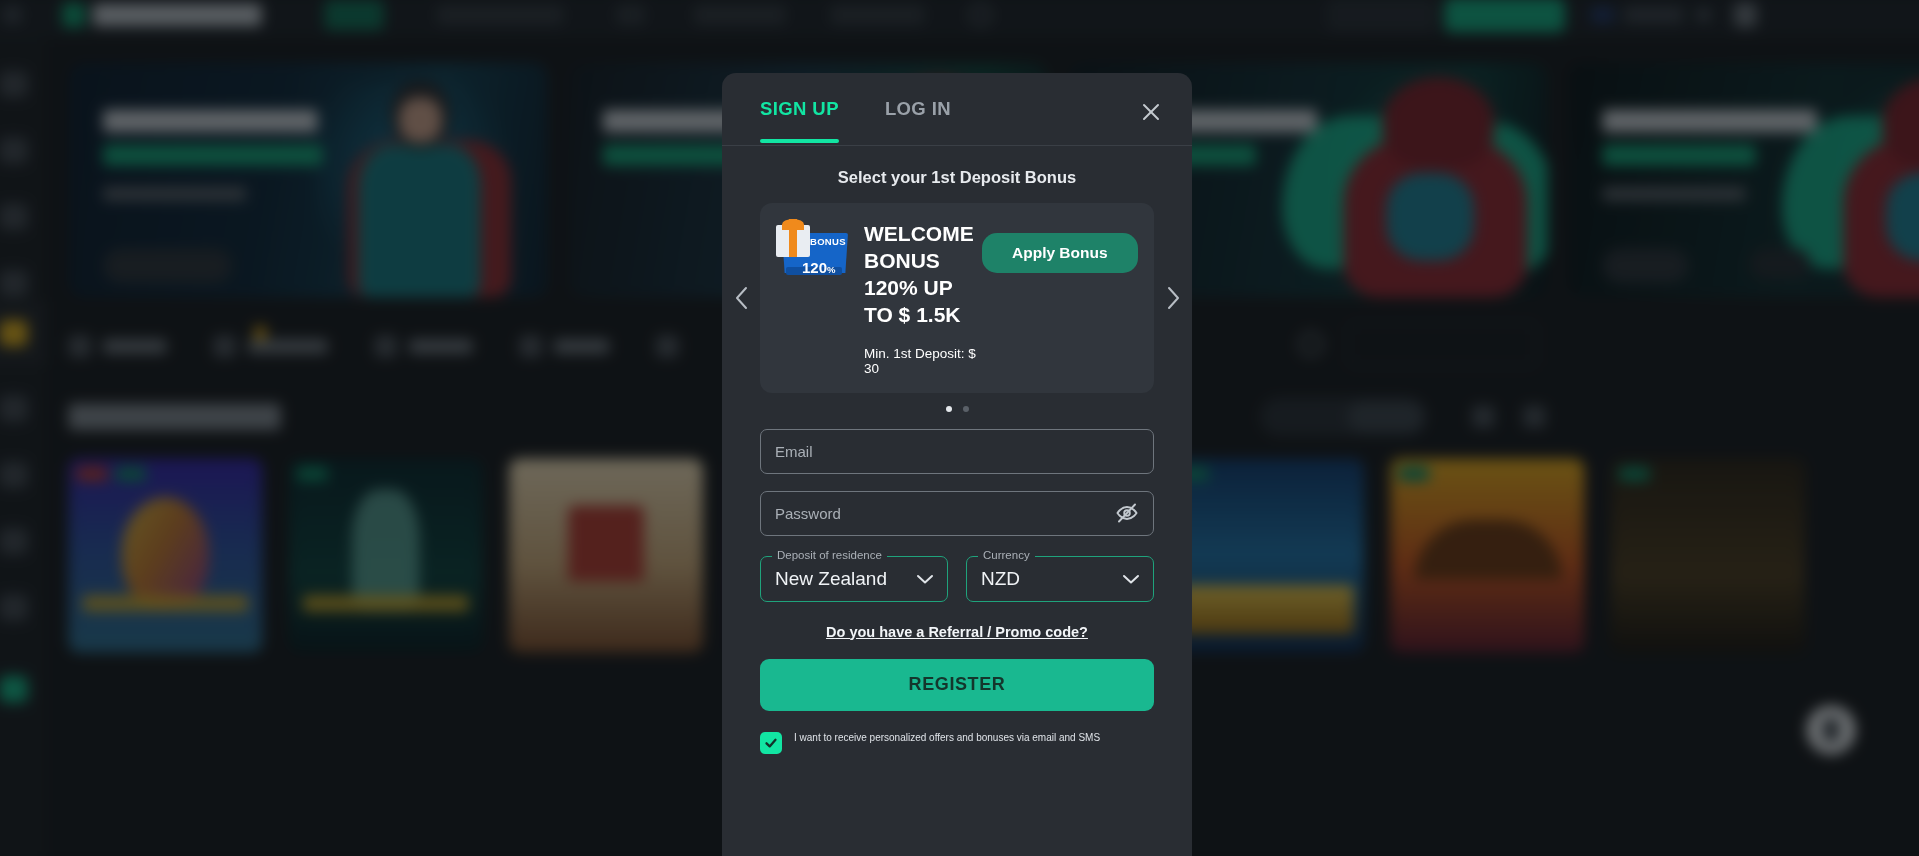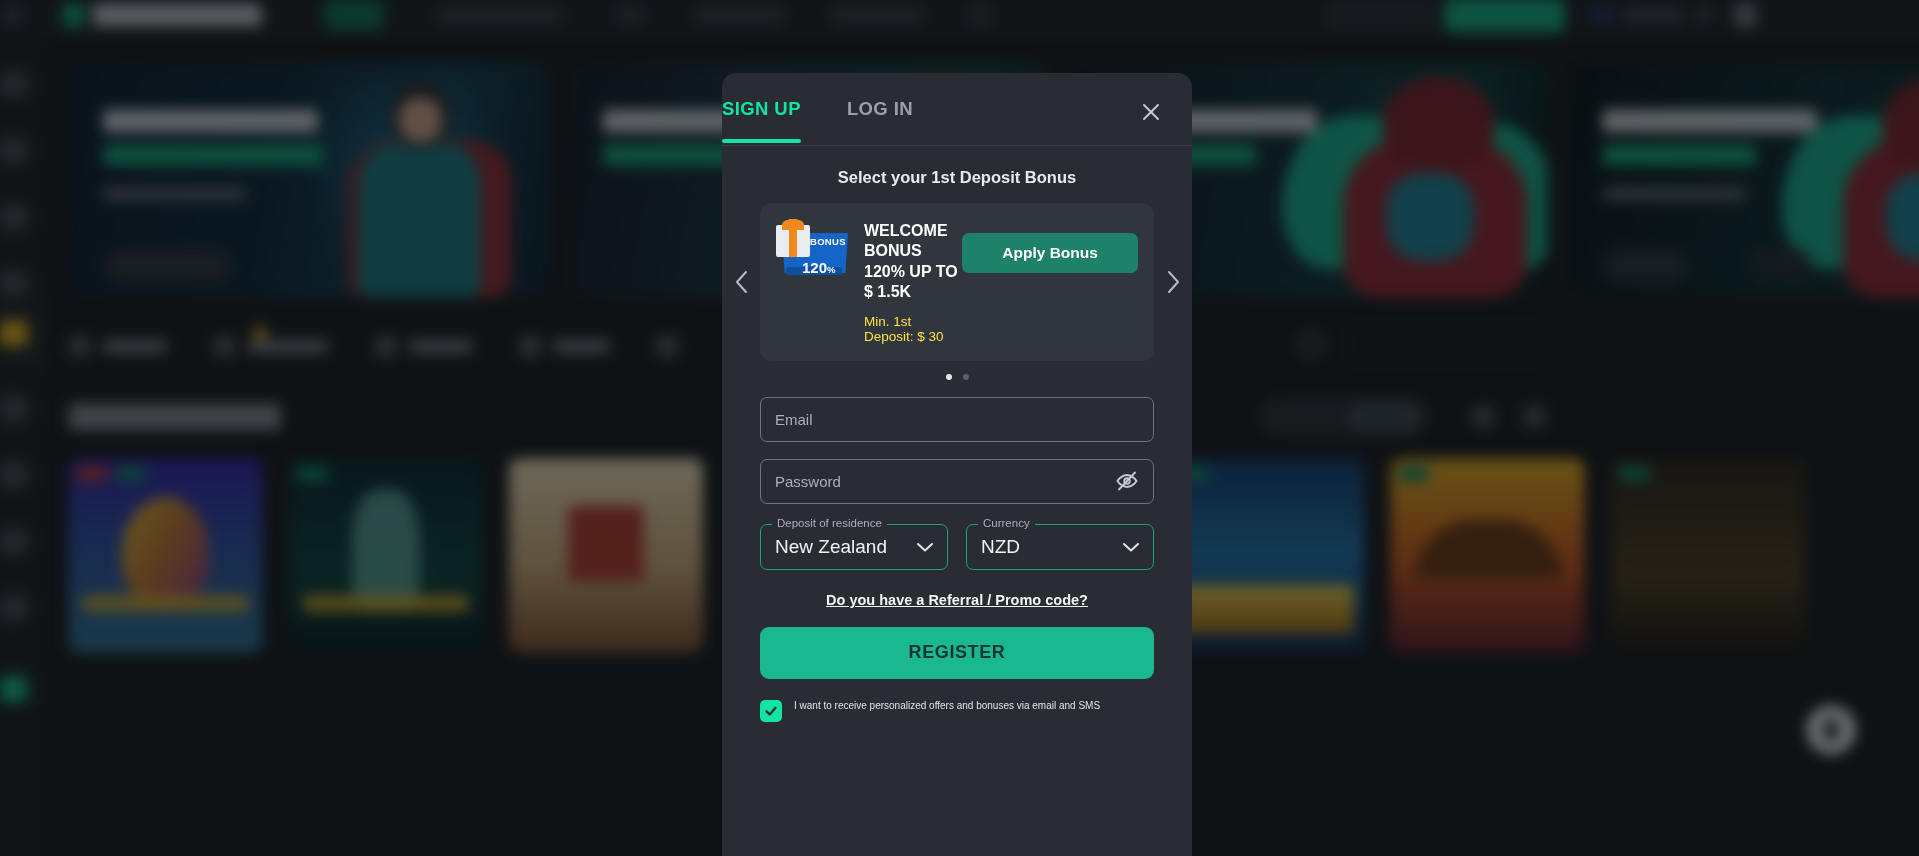--- a/index.html
+++ b/index.html
@@ -154,21 +154,21 @@
     position: absolute;
     left: 722px; top: 73px;
     width: 470px; height: 783px;
     background: #292d33;
     border-radius: 14px 14px 0 0;
     overflow: hidden;
   }
   .tabs {
     position: relative; height: 73px;
     border-bottom: 1px solid #3a3f46;
-    display: flex; align-items: flex-start; padding-top: 25px;
+    display: flex; align-items: flex-start; padding-left: 38px; padding-top: 25px;
   }
   .tab {
     font-size: 18.5px; font-weight: bold; letter-spacing: .4px;
     padding-bottom: 23px; margin-right: 46px; cursor: pointer;
     color: #9aa1a9; position: relative;
   }
   .tab.active { color: #12e5a3; }
   .tab.active::after {
     content: ""; position: absolute; left: 0; right: 0; bottom: 0;
     height: 4px; background: #12e5a3; border-radius: 2px;
@@ -231,29 +231,29 @@
     font-size: 9.5px; font-weight: bold; color: #fff; letter-spacing: .3px;
   }
   .bb-pct {
     position: absolute; left: 26px; top: 40px;
     font-size: 15px; font-weight: bold; color: #fff;
   }
   .bb-pct small { font-size: 9.5px; }
 
   .bonus-text { flex: 1; padding-top: 2px; }
   .bonus-title {
-    color: #fff; font-weight: bold; font-size: 16px; line-height: 1.28;
+    color: #fff; font-weight: bold; font-size: 21px; line-height: 1.28;
   }
   .bonus-min {
-    color: #fde047; font-size: 13.5px; margin-top: 11px;
+    color: #ffffff; font-size: 13.5px; margin-top: 17px;
   }
   .apply-btn {
     margin-top: 14px; height: 40px; width: 100%;
     background: #1e8268; color: #fff;
-    border: none; border-radius: 7px; cursor: pointer;
+    border: none; border-radius: 15px; cursor: pointer;
     font-size: 15.5px; font-weight: bold;
     font-family: "Liberation Sans", sans-serif;
   }
 
   .dots { display: flex; justify-content: center; gap: 11px; margin-top: 13px; }
   .dot { width: 6px; height: 6px; border-radius: 50%; background: #5a6068; cursor: pointer; }
   .dot.active { background: #e4e8ec; }
 
   .field {
     margin-top: 17px; height: 45px; position: relative;

